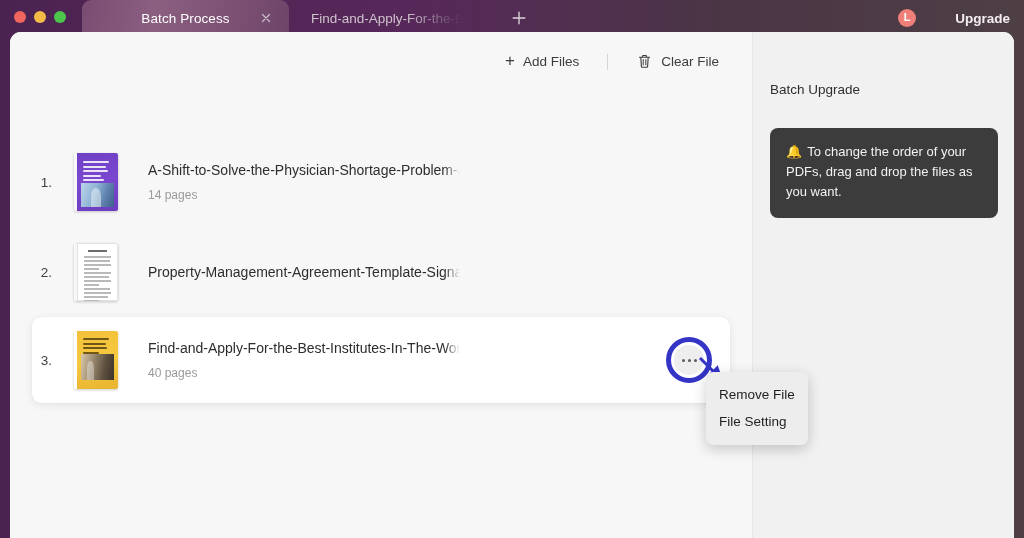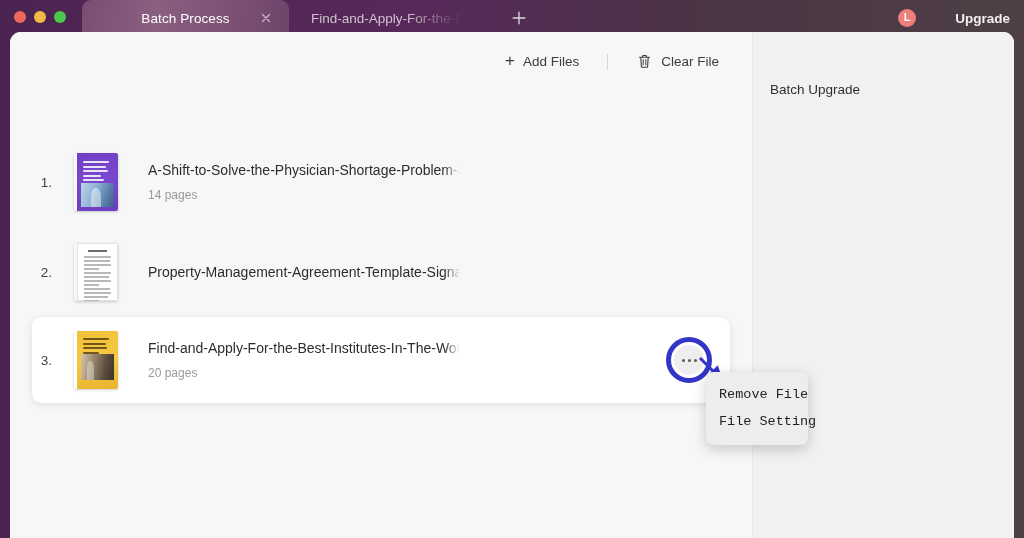--- a/index.html
+++ b/index.html
@@ -372,21 +372,20 @@
     box-shadow: 0 4px 14px rgba(0,0,0,0.20);
     padding: 9px 0 10px 0;
     z-index: 40;
   }
   .ctx-item {
     padding: 3px 13px;
     color: #1f1f1f;
     font-size: 13.5px;
     line-height: 21px;
     white-space: nowrap;
-    font-family: Liberation Mono, monospace;
   }
 
   
   .side {
     position: relative;
     width: 262px;
     height: 506px;
     background: #f1f1f1;
     border-left: 1px solid #e6e6e6;
     box-sizing: border-box;
@@ -548,21 +547,21 @@
                   <i style="width:78%"></i>
                   <i style="width:84%"></i>
                   <i style="width:56%"></i>
                   <i style="width:40%"></i>
                 </div>
               <div class="photo"></div>
             </div>
           </div>
           <div class="file-meta">
             <div class="file-name">Find-and-Apply-For-the-Best-Institutes-In-The-World</div>
-            <div class="file-pages">20 pages</div>
+            <div class="file-pages">40 pages</div>
           </div>
 
           <div class="more-wrap">
             <div class="more-ring"></div>
             <div class="more-btn">
               <i></i>
                 <i></i>
                 <i></i>
             </div>
           </div>
@@ -582,17 +581,20 @@
       <div class="ctx-menu">
         <div class="ctx-item">Remove File</div>
         <div class="ctx-item">File Setting</div>
       </div>
 
     </div>
 
     <div class="side">
       <div class="side-title">Batch Upgrade</div>
 
+      <div class="tip">
+        <span class="tip-bell">🔔</span><span>To change the order of your PDFs, drag and drop the files as you want.</span>
+      </div>
 
     </div>
 
   </div>
 </div>
 
 </body></html>

